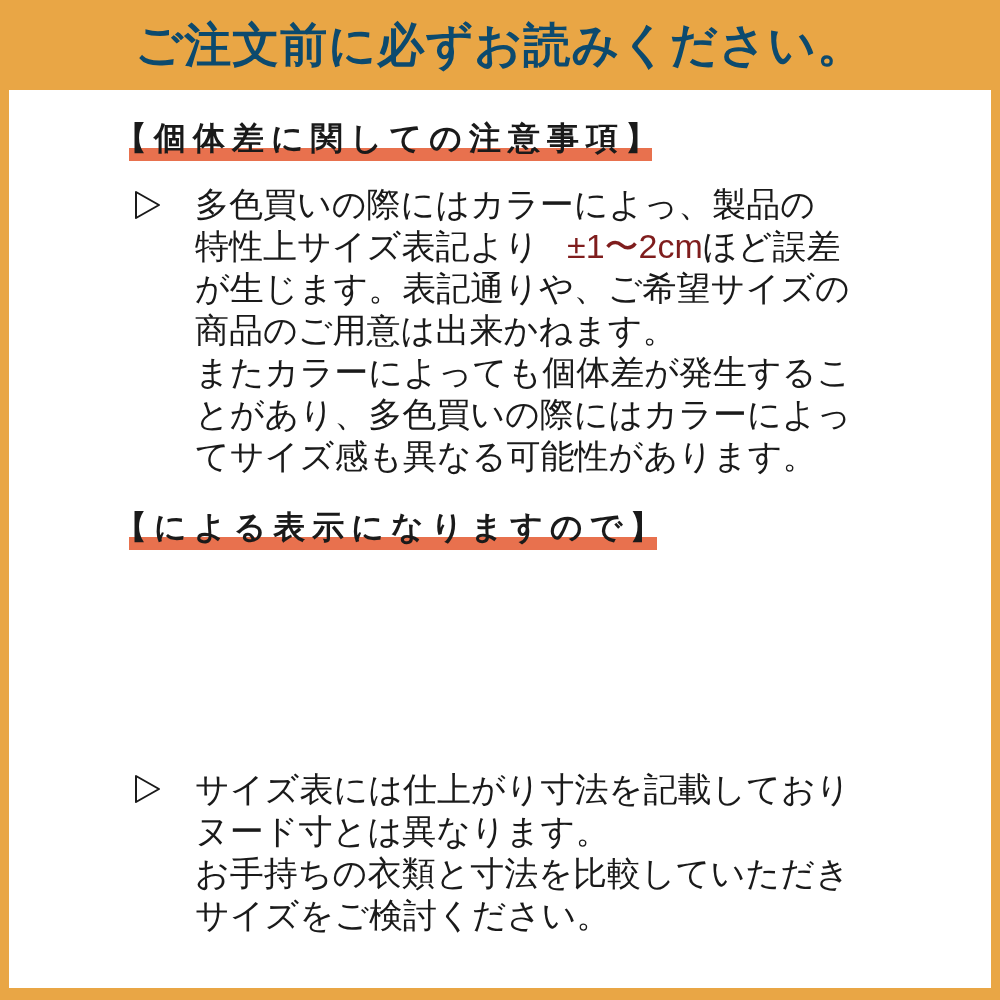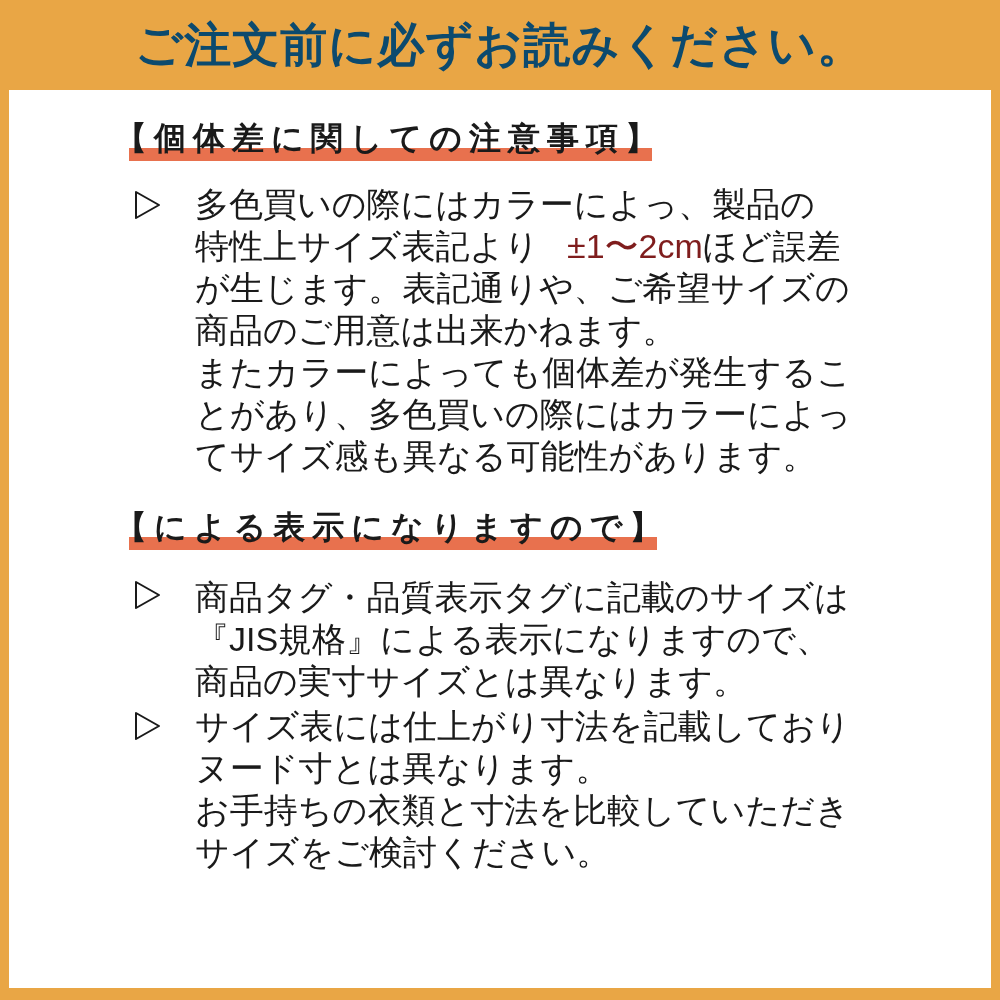--- a/index.html
+++ b/index.html
@@ -57,21 +57,21 @@
     height: 13px;
     background: #E8714E; 
     z-index: -1;
   }
   #heading-individual { left: 112px; top: 110px; }
   #heading-size       { left: 112px; top: 499px; }
 
   .bullet-item { position: absolute; }
   #item-individual { left: 133px; top: 183px; }
   #item-size-1     { left: 133px; top: 576px; }
-  #item-size-2     { left: 133px; top: 705px; }
+  #item-size-2     { left: 133px; top: 768px; }
 
   .tri { position: absolute; left: 0; width: 30px; height: 32px; }
   #item-individual .tri { top: 6px; }
   #item-size-1 .tri     { top: 3px; }
   #item-size-2 .tri     { top: 5px; }
 
   .para {
     margin: 0 0 0 62px;
     width: 720px;
     font-size: 34px;
@@ -113,28 +113,20 @@
 特性上サイズ表記より</span><span class="red">±1〜2cm</span><span>ほど誤差
 が生じます。表記通りや、ご希望サイズの
 商品のご用意は出来かねます。
 またカラーによっても個体差が発生するこ
 とがあり、多色買いの際にはカラーによっ
 てサイズ感も異なる可能性があります。</span></p>
   </div>
 
   <h2 class="heading" id="heading-size">【による表示になりますので】</h2>
 
-  <div class="bullet-item" id="item-size-1">
-    <svg class="tri" viewBox="0 0 30 32">
-      <polygon points="3,3 26,16 3,29" fill="none" stroke="#1A1A1A" stroke-width="2" stroke-linejoin="round"></polygon>
-    </svg>
-    <p class="para">商品タグ・品質表示タグに記載のサイズは
-『JIS規格』による表示になりますので、
-商品の実寸サイズとは異なります。</p>
-  </div>
 
   <div class="bullet-item" id="item-size-2">
     <svg class="tri" viewBox="0 0 30 32">
       <polygon points="3,3 26,16 3,29" fill="none" stroke="#1A1A1A" stroke-width="2" stroke-linejoin="round"></polygon>
     </svg>
     <p class="para">サイズ表には仕上がり寸法を記載しており
 ヌード寸とは異なります。
 お手持ちの衣類と寸法を比較していただき
 サイズをご検討ください。</p>
   </div>

